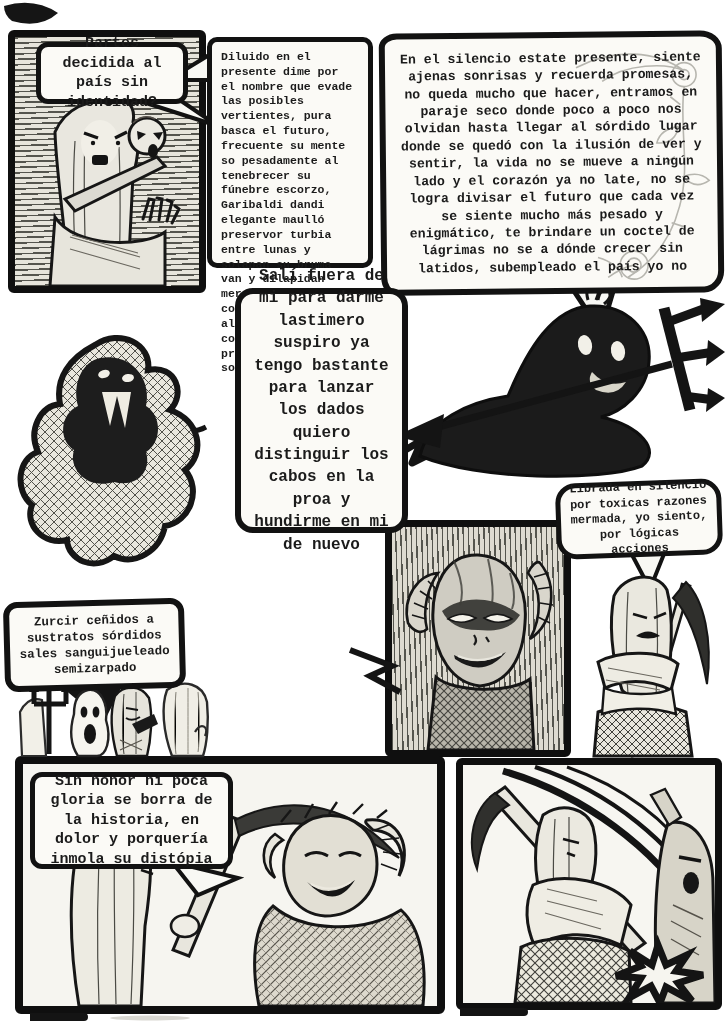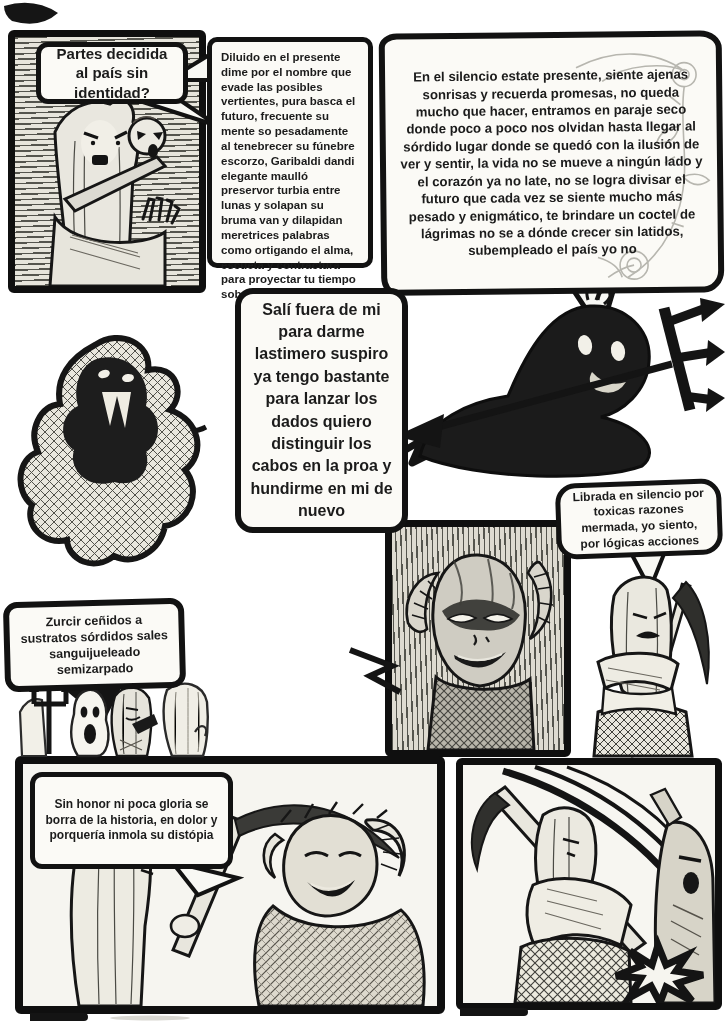--- a/index.html
+++ b/index.html
@@ -1,17 +1,17 @@
 <!DOCTYPE html>
 <html><head>
 <meta charset="utf-8">
 <style>
   html,body{margin:0;padding:0;background:#ffffff;}
   #page{position:relative;width:725px;height:1024px;background:#ffffff;overflow:hidden;
-        font-family:Liberation Sans, sans-serif;color:#161616;}
+        font-family:Liberation Mono, monospace;color:#161616;}
   .panel{position:absolute;box-sizing:border-box;border:7px solid #0f0f0f;border-radius:6px;z-index:1;}
   .panel svg{position:absolute;inset:0;width:100%;height:100%;}
   #panel1{left:8px;top:30px;width:198px;height:263px;
     background:repeating-linear-gradient(178deg,#55554e 0 1.6px,#e7e5dc 1.6px 5.4px);}
   #panelDemon{left:385px;top:520px;width:186px;height:237px;
     background:repeating-linear-gradient(88deg,#55554e 0 1.4px,#dedbd1 1.4px 5.2px);}
   #panelBL{left:15px;top:756px;width:430px;height:258px;border-width:8px;background:#f6f5f0;}
   #panelBR{left:456px;top:758px;width:266px;height:252px;background:#f7f6f1;}
   #overlay{position:absolute;inset:0;width:725px;height:1024px;z-index:2;pointer-events:none;}
   .bubble{position:absolute;z-index:3;box-sizing:border-box;background:#fbfaf6;border:5px solid #121212;
@@ -21,21 +21,21 @@
   #b2{left:207px;top:37px;width:166px;height:231px;font-size:11.5px;line-height:1.29;
       text-align:left;align-items:flex-start;padding:8px 9px;border-radius:10px;}
   #b3{left:380px;top:32px;width:343px;height:262px;font-size:13.2px;line-height:1.32;
       border-width:6px;border-radius:18px 22px 20px 14px/14px 18px 22px 18px;transform:rotate(-0.6deg);
       padding:8px 14px;overflow:hidden;}
   #b3 .deco{position:absolute;right:0;top:0;height:100%;width:150px;}
   #b3 span{position:relative;z-index:1;}
   #b4{left:207px;top:288px;width:173px;height:245px;font-size:16px;line-height:1.4;border-width:6px;border-radius:18px;margin-left:28px;}
   #b5{left:556px;top:481px;width:166px;height:76px;font-size:12px;border-radius:20px;transform:rotate(-2deg);}
   #b6{left:4px;top:600px;width:181px;height:90px;font-size:12.5px;border-width:6px;transform:rotate(-1.5deg);}
-  #b8{left:30px;top:772px;width:203px;height:97px;font-size:12px;border-radius:12px;}
+  #b8{left:30px;top:772px;width:203px;height:97px;font-size:15px;border-radius:12px;}
   #b7wrap{position:absolute;left:198px;top:543px;width:178px;height:148px;z-index:3;}
   #b7wrap svg{position:absolute;inset:0;}
   #b7text{position:absolute;left:26px;top:26px;width:126px;height:96px;display:flex;align-items:center;
       justify-content:center;text-align:center;font-size:12.3px;font-weight:600;line-height:1.3;color:#1b1b1b;}
 </style>
 </head>
 <body>
 
 <div id="page">
 

